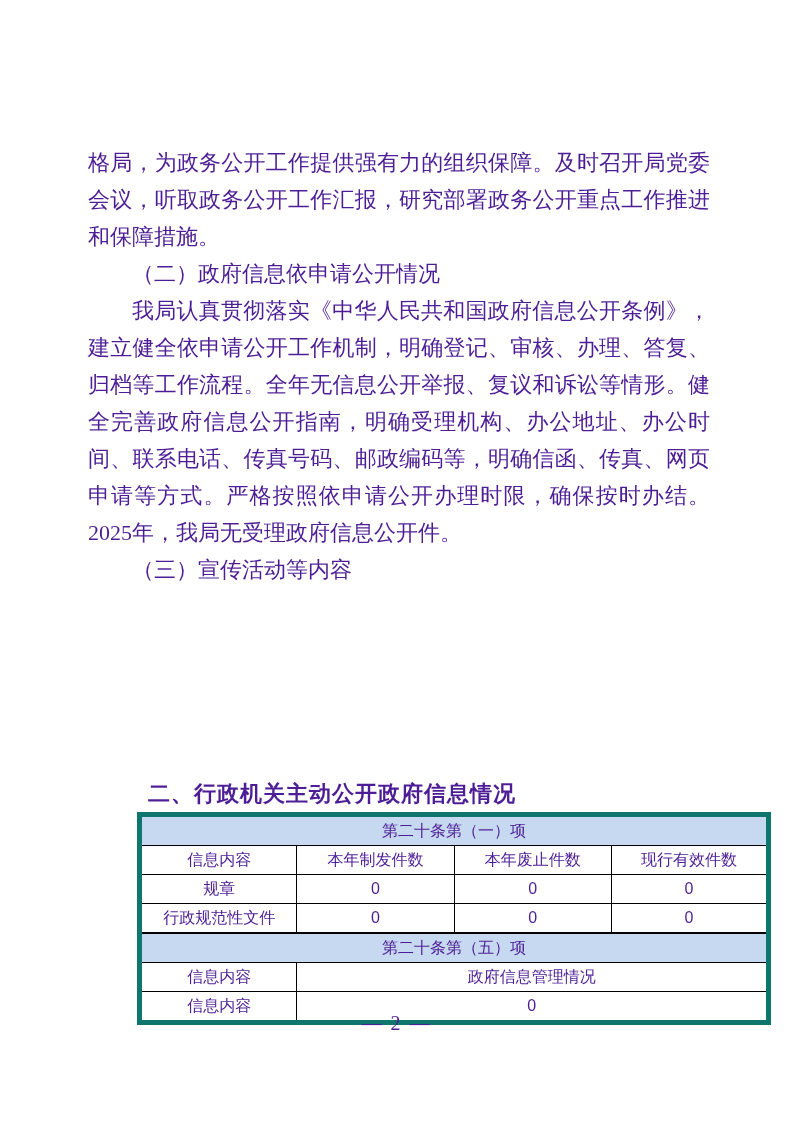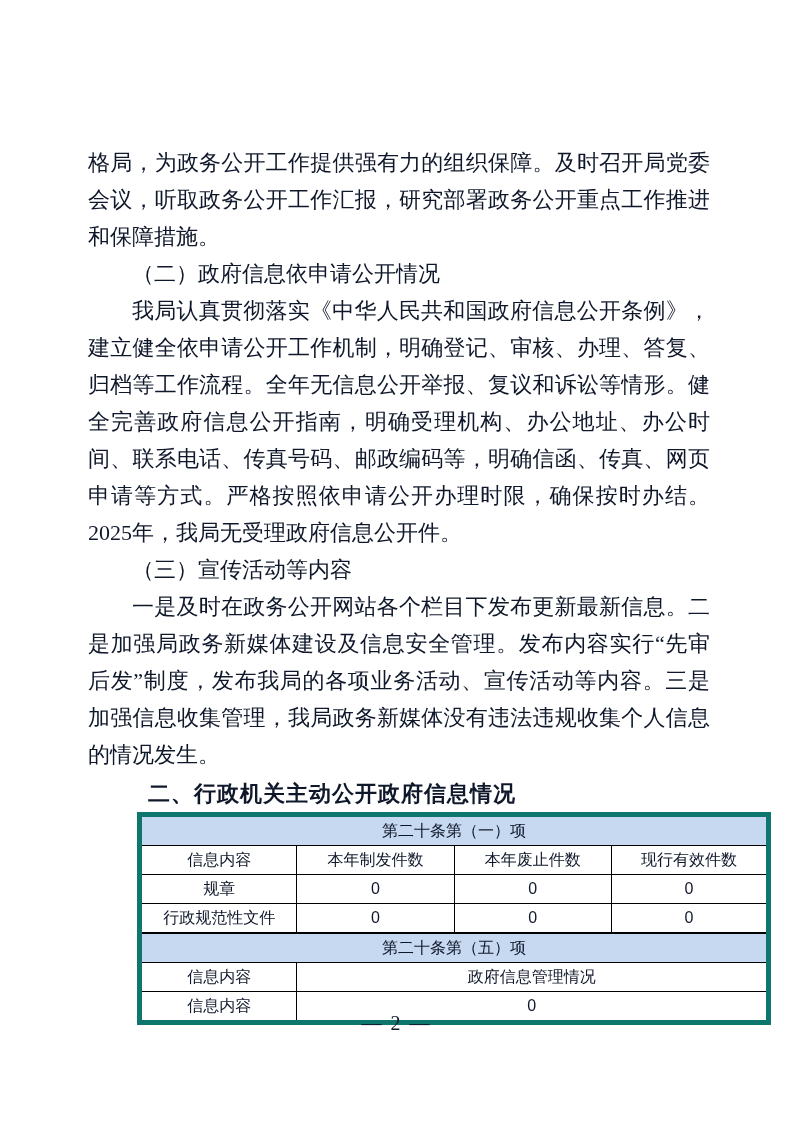--- a/index.html
+++ b/index.html
@@ -2,21 +2,21 @@
 <html><head>
 <meta charset="utf-8">
 <style>
   html, body { margin: 0; padding: 0; background: #e8e8e8; }
   .page {
     position: relative;
     width: 793px;
     height: 1122px;
     margin: 0 auto;
     background: #ffffff;
-    color: #0f172a;
+    color: #4c1d95;
     font-family: "Liberation Serif", serif;
     overflow: hidden;
   }
   .body-text {
     position: absolute;
     left: 88px;
     top: 144px;
     width: 622px;
     font-size: 22px;
     line-height: 37px;
@@ -82,21 +82,20 @@
 </head>
 <body>
 
 <div class="page">
 
   <div class="body-text">
     <p class="no-indent">格局，为政务公开工作提供强有力的组织保障。及时召开局党委会议，听取政务公开工作汇报，研究部署政务公开重点工作推进和保障措施。</p>
     <p>（二）政府信息依申请公开情况</p>
     <p>我局认真贯彻落实《中华人民共和国政府信息公开条例》，建立健全依申请公开工作机制，明确登记、审核、办理、答复、归档等工作流程。全年无信息公开举报、复议和诉讼等情形。健全完善政府信息公开指南，明确受理机构、办公地址、办公时间、联系电话、传真号码、邮政编码等，明确信函、传真、网页申请等方式。严格按照依申请公开办理时限，确保按时办结。2025年，我局无受理政府信息公开件。</p>
     <p>（三）宣传活动等内容</p>
-    <p>一是及时在政务公开网站各个栏目下发布更新最新信息。二是加强局政务新媒体建设及信息安全管理。发布内容实行“先审后发”制度，发布我局的各项业务活动、宣传活动等内容。三是加强信息收集管理，我局政务新媒体没有违法违规收集个人信息的情况发生。</p>
   </div>
 
   <p class="section-heading">二、行政机关主动公开政府信息情况</p>
 
   <table class="info-table">
     <tbody>
         <tr>
       <td colspan="4" class="title-cell">第二十条第（一）项</td>
     </tr>
     <tr>

